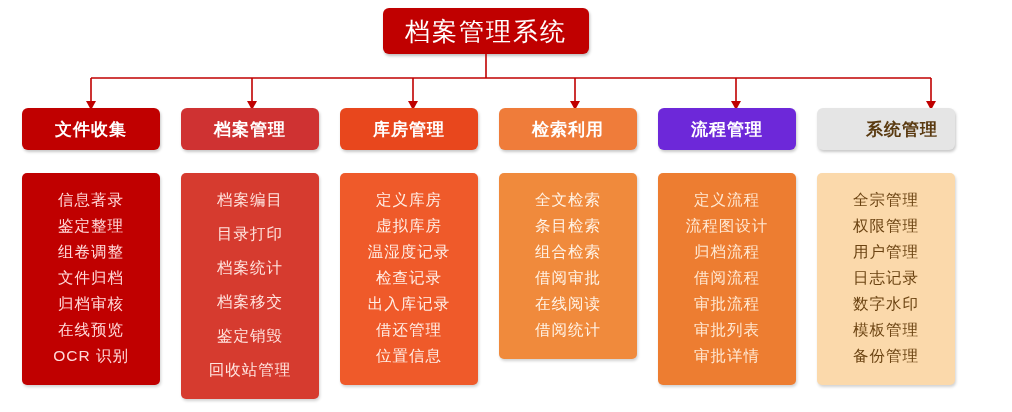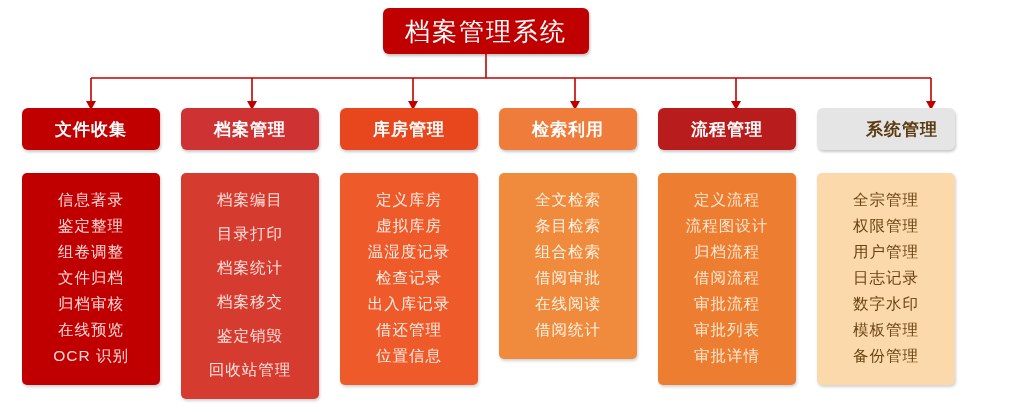--- a/index.html
+++ b/index.html
@@ -171,21 +171,21 @@
         <div class="leaf">全文检索</div>
         <div class="leaf">条目检索</div>
         <div class="leaf">组合检索</div>
         <div class="leaf">借阅审批</div>
         <div class="leaf">在线阅读</div>
         <div class="leaf">借阅统计</div>
       </div>
     </div>
 
     <div class="column">
-      <div class="col-header" style="background: #b91c1c; color: rgb(255, 255, 255);">
+      <div class="col-header" style="background: #6d28d9; color: rgb(255, 255, 255);">
         <span>流程管理</span>
       </div>
       <div class="col-body" style="background: rgb(237, 125, 49); color: rgb(255, 232, 210);">
         <div class="leaf">定义流程</div>
         <div class="leaf">流程图设计</div>
         <div class="leaf">归档流程</div>
         <div class="leaf">借阅流程</div>
         <div class="leaf">审批流程</div>
         <div class="leaf">审批列表</div>
         <div class="leaf">审批详情</div>

